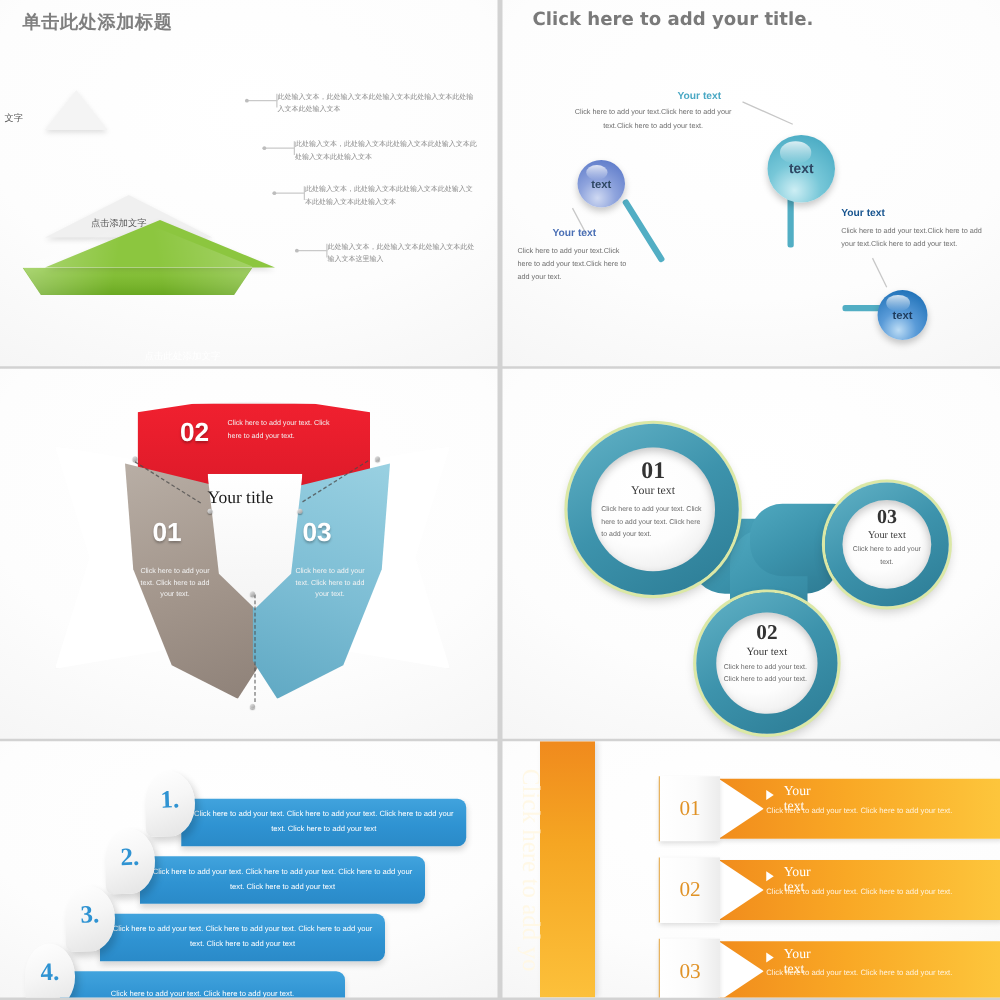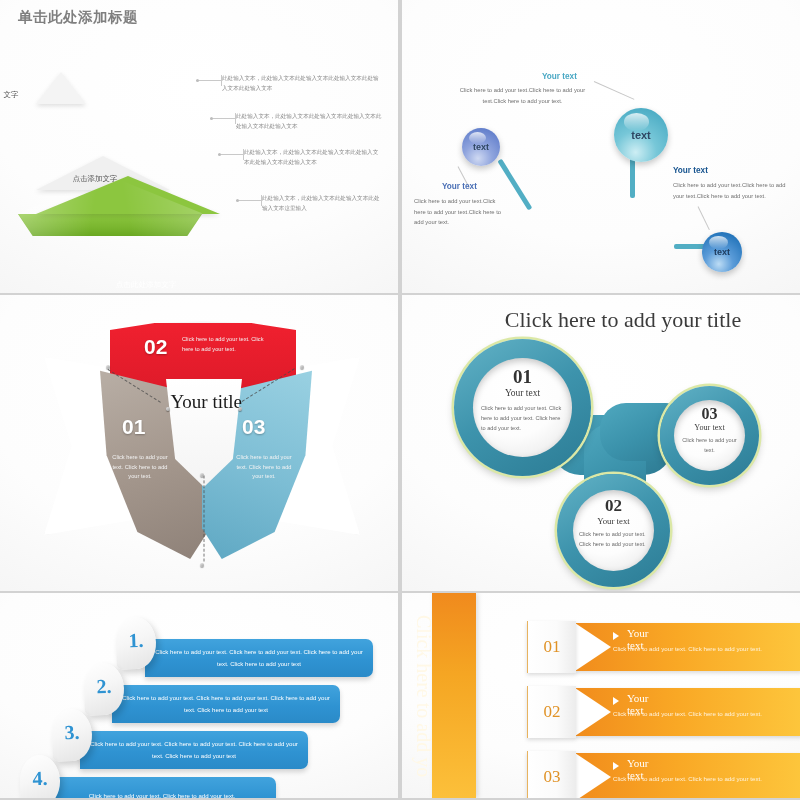--- a/index.html
+++ b/index.html
@@ -167,23 +167,23 @@
     background:linear-gradient(200deg,#9ad1e2 0%,#7cbdd4 55%,#5fa8c3 100%);
     clip-path:polygon(100% 2%,0 16%,0 84%,18% 100%,66% 86%,94% 46%);
   }
   .seg-core{
     position:absolute;left:114px;top:74px;width:76px;height:108px;
     background:linear-gradient(180deg,#ffffff 0%,#f4f4f4 100%);
     clip-path:polygon(0 0,100% 0,88% 74%,50% 100%,12% 74%);
     filter:drop-shadow(0 2px 4px rgba(0,0,0,.12));
   }
   .core-title{
-    position:absolute;left:114px;top:86px;width:76px;text-align:right;
+    position:absolute;left:114px;top:86px;width:76px;text-align:left;
     font-family:"Liberation Serif","DejaVu Serif",serif;
-    font-size:19px;color:#1a1a1a;line-height:1.15;
+    font-size:14px;color:#1a1a1a;line-height:1.15;
   }
   .seg-num{position:absolute;font-size:21px;font-weight:bold;color:#fff;
     text-shadow:0 1px 2px rgba(0,0,0,.28);}
   .seg-txt{position:absolute;font-size:5.7px;line-height:1.7;color:#f3f3f3;}
   .dashline{position:absolute;border-top:1.5px dashed #4a4a4a;opacity:.75;transform-origin:left center;}
   .pin{position:absolute;width:4px;height:4px;border-radius:50%;
     background:linear-gradient(145deg,#e9e9e9,#9b9b9b);box-shadow:0 1px 1px rgba(0,0,0,.35);}
 
   
   .p4-title{
@@ -330,20 +330,21 @@
         <div class="ntext">此处输入文本，此处输入文本此处输入文本此处输入文本此处输入文本此处输入文本</div>
       </div>
       <div class="note n4">
         <div class="connector"></div>
         <div class="ntext">此处输入文本，此处输入文本此处输入文本此处输入文本这里输入</div>
       </div>
     </div>
   </div>
 
   <div class="panel">
+    <div class="p2-title">Click here to add your title.</div>
 
     <div class="stem" style="left:228px;top:150px;width:5px;height:48px;"></div>
     <div class="stem" style="left:95px;top:160px;width:5px;height:58px;transform:rotate(-32deg);"></div>
     <div class="stem" style="left:272px;top:244px;width:52px;height:5px;"></div>
 
 
     <div class="bub bub-top">
       <span>text</span>
     </div>
     <div class="bub bub-left">
@@ -395,21 +396,20 @@
       <div class="pin" style="left:54px;top:60px;"></div>
       <div class="pin" style="left:248px;top:60px;"></div>
       <div class="pin" style="left:114px;top:102px;"></div>
       <div class="pin" style="left:186px;top:102px;"></div>
       <div class="pin" style="left:148px;top:168px;"></div>
       <div class="pin" style="left:148px;top:258px;"></div>
     </div>
   </div>
 
   <div class="panel">
-    <div class="p4-title">Click here to add your title</div>
 
     <div class="blob" style="left:150px;top:120px;width:120px;height:60px;border-radius:28px;"></div>
     <div class="blob" style="left:182px;top:128px;width:62px;height:98px;border-radius:28px;"></div>
     <div class="blob" style="left:198px;top:108px;width:92px;height:58px;border-radius:26px;"></div>
 
     <div class="oring" style="left:52px;top:44px;width:137px;height:137px;">
       <div class="oring-in" style="left:19px;top:19px;right:19px;bottom:19px;">
         <div class="or-num" style="top:8px;font-size:19px;">01</div>
         <div class="or-sub" style="top:30px;font-size:9.5px;">Your text</div>
         <div class="or-body" style="left:8px;right:8px;top:46px;">Click here to add your text. Click here to add your text. Click here to add your text.</div>

